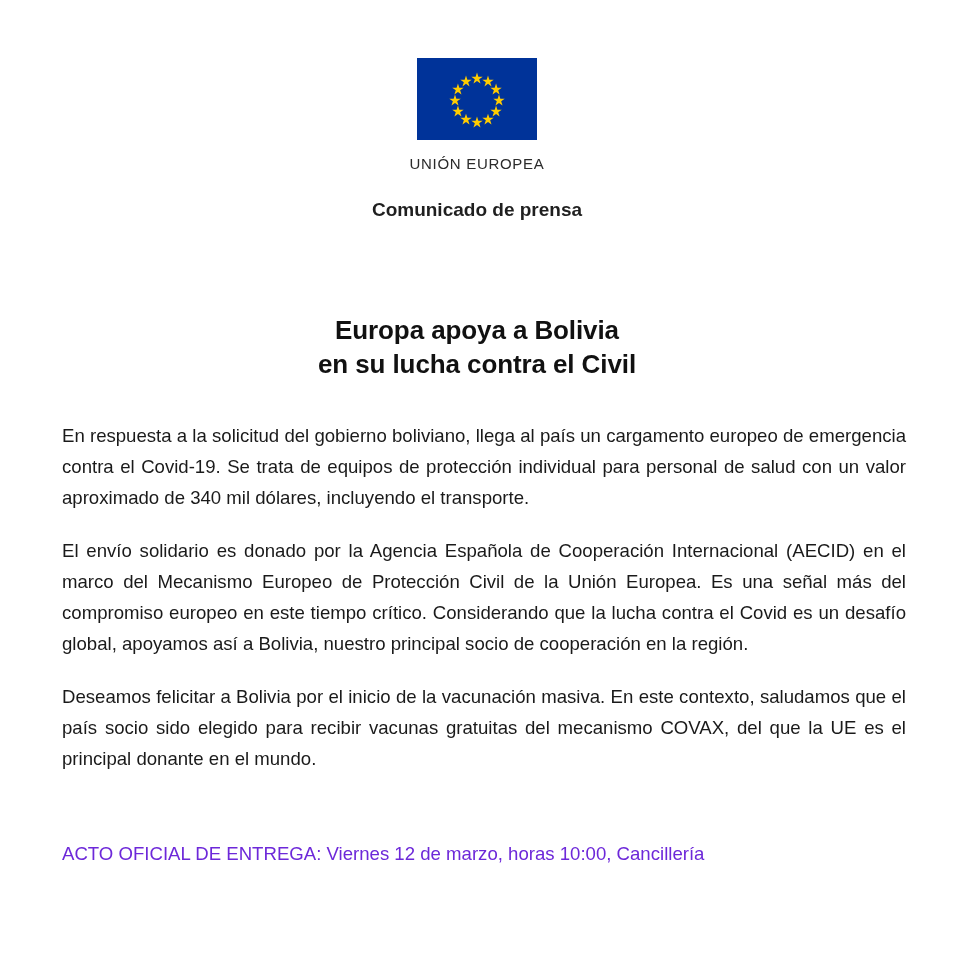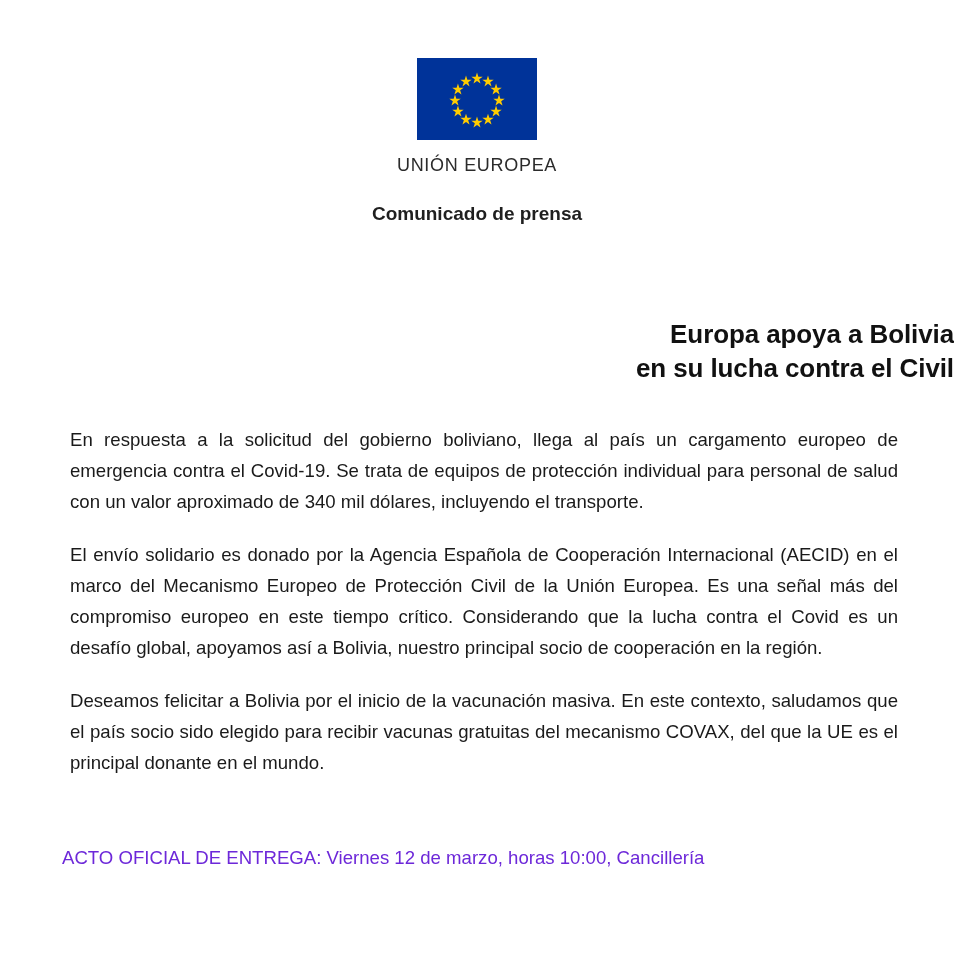--- a/index.html
+++ b/index.html
@@ -43,58 +43,58 @@
   }
 
   .eu-flag svg {
     display: block;
     width: 120px;
     height: 82px;
   }
 
   .eu-label {
     margin-top: 15px;
-    font-size: 18px;
+    font-size: 15px;
     letter-spacing: 0.7px;
     font-weight: 400;
     color: #2b2b2b;
     text-align: center;
   }
 
   .press-label {
     margin-top: 27px;
     font-size: 19px;
     font-weight: 700;
     color: #1f1f1f;
     text-align: center;
   }
 
   
   .doc-title {
     margin-top: 92px;
-    text-align: right;
+    text-align: center;
     font-size: 26px;
     font-weight: bold;
     line-height: 1.32;
     color: #111111;
     letter-spacing: -0.1px;
   }
   .doc-title .tline { display: block; }
   .content {
     width: 844px;
     margin-left: 62px;
   }
 
   .para {
     font-size: 18.6px;
     line-height: 31px;
     text-align: justify;
     text-justify: inter-word;
     color: #1a1a1a;
-    margin: 8px;
+    margin: 0;
   }
   .para + .para { margin-top: 22px; }
 
   #paragraphs { margin-top: 38px; }
 
   .dateline {
     margin-top: 28px;
     font-size: 17.5px;
     font-style: italic;
     line-height: 26px;

